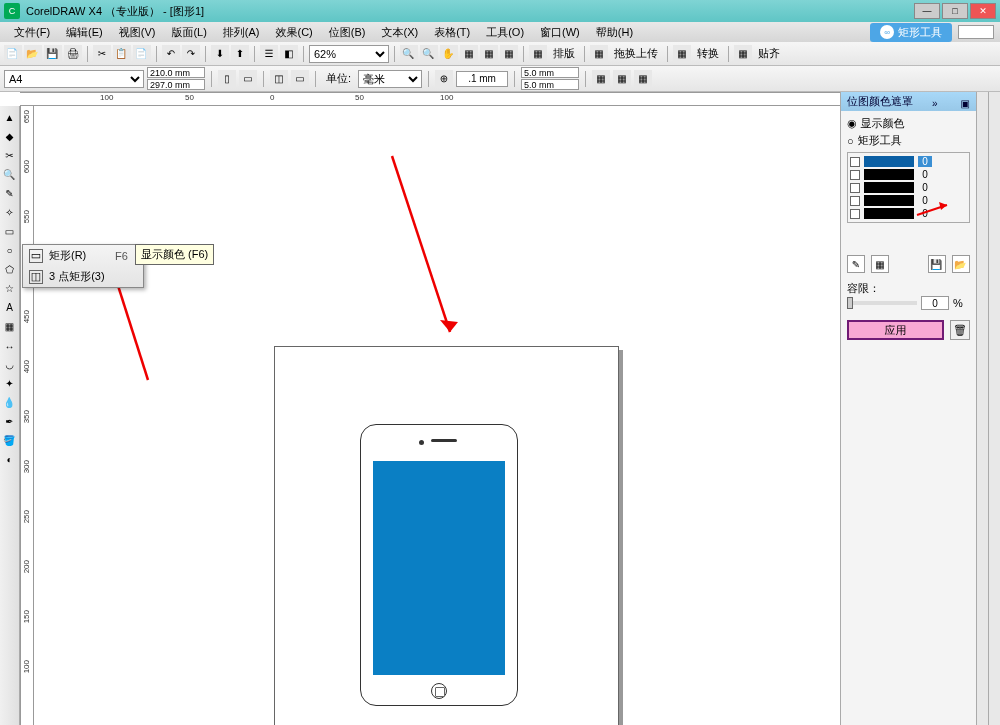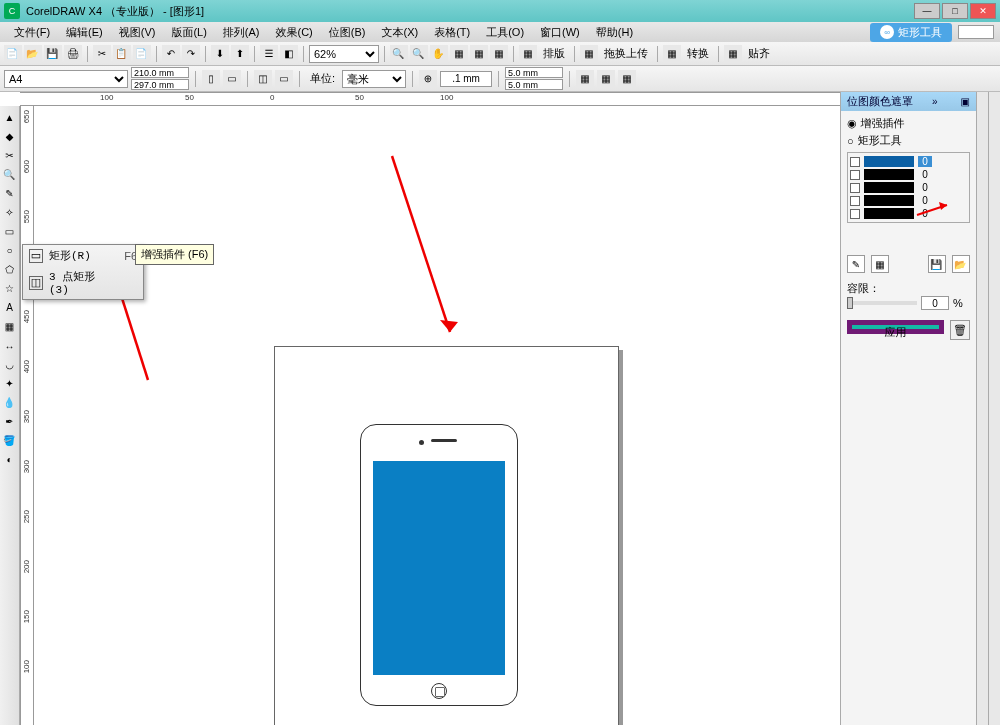--- a/index.html
+++ b/index.html
@@ -52,47 +52,47 @@
 .phone .cam { position: absolute; top: 15px; left: 58px; width: 5px; height: 5px; border-radius: 50%; background: #333; }
 .phone .spk { position: absolute; top: 14px; left: 70px; width: 26px; height: 3px; border-radius: 2px; background: #333; }
 .phone .scr { position: absolute; top: 36px; left: 12px; right: 12px; bottom: 30px; background: #0a7fc4; }
 .phone .btn { position: absolute; bottom: 6px; left: 50%; transform: translateX(-50%); width: 16px; height: 16px; border: 1.5px solid #333; border-radius: 50%; }
 .phone .btn::after { content: ''; position: absolute; top: 3px; left: 3px; width: 8px; height: 8px; border: 1px solid #666; border-radius: 1px; }
 
 
 .flyout { position: absolute; top: 244px; left: 22px; background: linear-gradient(#f4f4f4,#e4e4e4); border: 1px solid #888; box-shadow: 2px 2px 4px rgba(0,0,0,0.3); font-size: 11px; z-index: 10; }
 .flyout-row { display: flex; align-items: center; padding: 3px 6px; gap: 6px; cursor: pointer; }
 .flyout-row .icn { width: 14px; height: 14px; display: flex; align-items: center; justify-content: center; border: 1px solid #666; }
-.flyout-row .lab { width: 60px; font-family: Liberation Mono, monospace; }
-.flyout-row .sc { color: #555; width: 22px; text-align: right; }
+.flyout-row .lab { width: 60px; }
+.flyout-row .sc { color: #555; width: 22px; }
 .tooltip { position: absolute; top: 244px; left: 135px; background: #ffffe1; border: 1px solid #666; padding: 2px 5px; font-size: 11px; z-index: 11; }
 
 
 .arrow { position: absolute; pointer-events: none; z-index: 9; }
 
 
 .docker { position: absolute; top: 92px; right: 24px; width: 136px; bottom: 0; background: #f4f4f4; border-left: 1px solid #aaa; }
-.docker .title { background: linear-gradient(#a8d8f8,#98c8e8); color: #003; padding: 2px 6px; font-size: 11px; display: flex; align-items: center; }
+.docker .title { background: linear-gradient(#a8d8f8,#98c8e8); color: #003; padding: 2px 6px; font-size: 11px; display: flex; align-items: flex-end; }
 .docker .title .x { margin-left: auto; cursor: pointer; font-size: 10px; }
 .docker .body { padding: 4px 6px; font-size: 11px; }
 .docker .radio-row { display: flex; align-items: center; gap: 4px; padding: 1px 0; }
 .docker .color-row { display: flex; align-items: center; gap: 4px; padding: 1px 0; }
 .docker .color-row .chk { width: 10px; height: 10px; border: 1px solid #666; background: #fff; }
 .docker .color-row .sw { width: 50px; height: 11px; background: #000; }
 .docker .color-row .sw.sel { background: #0a5fa4; }
 .docker .color-row .val { width: 14px; text-align: center; font-size: 10px; }
 .docker .mini-tools { display: flex; gap: 6px; padding: 4px 0; margin-top: 28px; }
 .docker .mini-tools .mt { width: 18px; height: 18px; border: 1px solid #999; background: #fff; display: flex; align-items: center; justify-content: center; font-size: 10px; cursor: pointer; }
 .docker .tolerance { padding: 4px 0; font-size: 11px; }
 .docker .tolerance .row { display: flex; align-items: center; gap: 4px; }
 .docker .tolerance input { width: 28px; height: 14px; font-size: 10px; border: 1px solid #999; text-align: center; }
 .docker .slider { width: 70px; height: 4px; background: #ddd; position: relative; }
 .docker .slider .thumb { position: absolute; top: -4px; left: 0; width: 6px; height: 12px; background: #ccc; border: 1px solid #666; }
 .docker .apply-row { display: flex; gap: 6px; padding: 6px 0; }
-.docker .apply-btn { flex: 1; height: 14px; border: 5px solid #701a75; background: #14b8a6; font-size: 11px; cursor: pointer; }
+.docker .apply-btn { flex: 1; height: 20px; border: 2px solid #701a75; background: #f9a8d4; font-size: 11px; cursor: pointer; }
 .docker .del-btn { width: 20px; height: 20px; border: 1px solid #999; background: #f0f0f0; display: flex; align-items: center; justify-content: center; cursor: pointer; }
 
 
 .palette-strip { position: absolute; top: 92px; right: 12px; width: 12px; bottom: 0; background: #e8e8e8; border-left: 1px solid #aaa; }
 .icon-strip { position: absolute; top: 92px; right: 0; width: 12px; bottom: 0; background: #e8e8e8; border-left: 1px solid #aaa; }
 
 </style>
 </head>
 <body>
 
@@ -137,21 +137,21 @@
   <div class="tsep"></div>
   <div class="tbtn">↶</div>
   <div class="tbtn">↷</div>
   <div class="tsep"></div>
   <div class="tbtn">⬇</div>
   <div class="tbtn">⬆</div>
   <div class="tsep"></div>
   <div class="tbtn">☰</div>
   <div class="tbtn">◧</div>
   <div class="tsep"></div>
-  <select class="tselect" style="width:70px">
+  <select class="tselect" style="width:80px">
     <option>62%</option>
   </select>
   <div class="tsep"></div>
   <div class="tbtn">🔍</div>
   <div class="tbtn">🔍</div>
   <div class="tbtn">✋</div>
   <div class="tbtn">▦</div>
   <div class="tbtn">▦</div>
   <div class="tbtn">▦</div>
   <div class="tsep"></div>
@@ -162,21 +162,21 @@
   <span class="tlabel">拖换上传</span>
   <div class="tsep"></div>
   <div class="tbtn">▦</div>
   <span class="tlabel">转换</span>
   <div class="tsep"></div>
   <div class="tbtn">▦</div>
   <span class="tlabel">贴齐</span>
 </div>
 
 <div class="propbar">
-  <select class="tselect" style="width:124px">
+  <select class="tselect" style="width:140px">
     <option>A4</option>
   </select>
   <div class="dim-box">
     <input value="210.0 mm" style="">
     <input value="297.0 mm" style="">
   </div>
   <div class="tsep"></div>
   <div class="tbtn">▯</div>
   <div class="tbtn">▭</div>
   <div class="tsep"></div>
@@ -266,41 +266,41 @@
     <span class="icn">▭</span>
     <span class="lab">矩形(R)</span>
     <span class="sc">F6</span>
   </div>
   <div class="flyout-row">
     <span class="icn">◫</span>
     <span class="lab">3 点矩形(3)</span>
     <span class="sc"></span>
   </div>
 </div>
-<div class="tooltip">增强插件 (F6)</div>
+<div class="tooltip">显示颜色 (F6)</div>
 
 <svg class="arrow" style="top:248px; left:100px;" width="60" height="140">
   <line x1="8" y1="6" x2="48" y2="132" stroke="#e00" stroke-width="2.5"></line>
   <polygon points="2,2 16,2 10,14" fill="#e00"></polygon>
 </svg>
 <svg class="arrow" style="top:150px; left:380px;" width="80" height="190">
   <line x1="12" y1="6" x2="70" y2="182" stroke="#e00" stroke-width="2.5"></line>
   <polygon points="70,182 60,170 78,172" fill="#e00"></polygon>
 </svg>
 
 <div class="docker">
   <div class="title">
     <span>位图颜色遮罩</span>
     <span class="x" style="margin-left:auto;margin-right:4px">»</span>
     <span class="x">▣</span>
   </div>
   <div class="body">
     <div class="radio-row">
       <span>◉</span>
-      <span>增强插件</span>
+      <span>显示颜色</span>
     </div>
     <div class="radio-row">
       <span>○</span>
       <span>矩形工具</span>
     </div>
     <div style="border:1px solid #aaa; padding:2px; margin-top:3px;">
       <div class="color-row">
           <span class="chk"></span>
           <span class="sw sel"></span>
           <span class="val" style="background:#3a8fd4;color:#fff">0</span>

